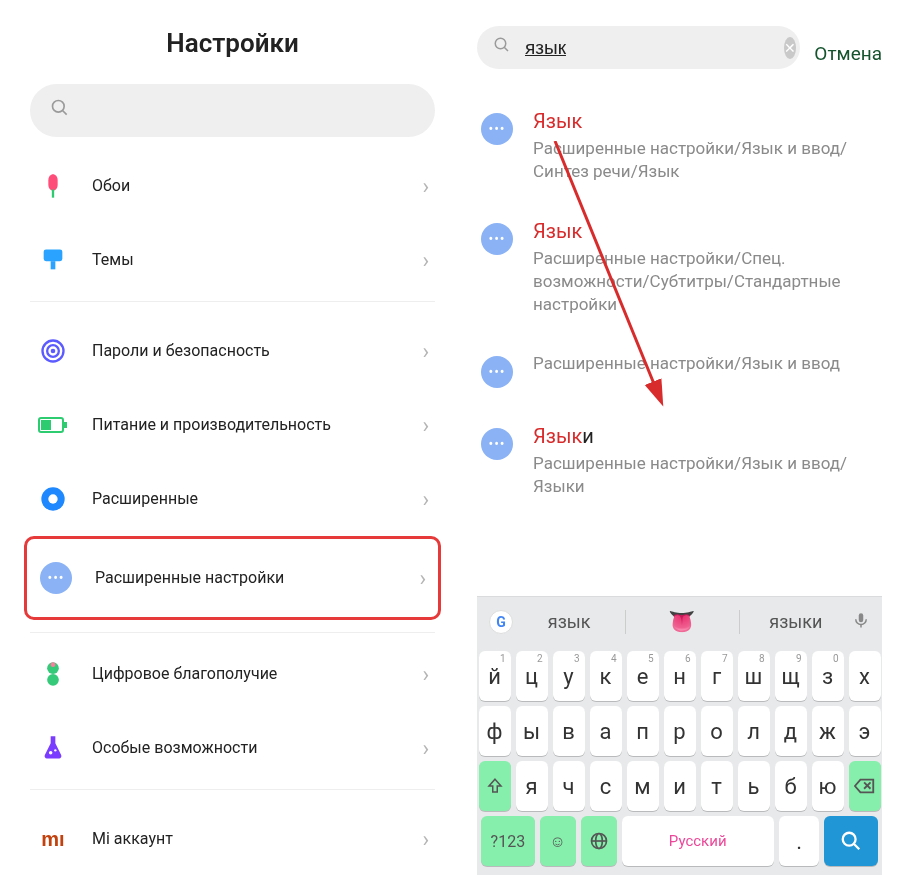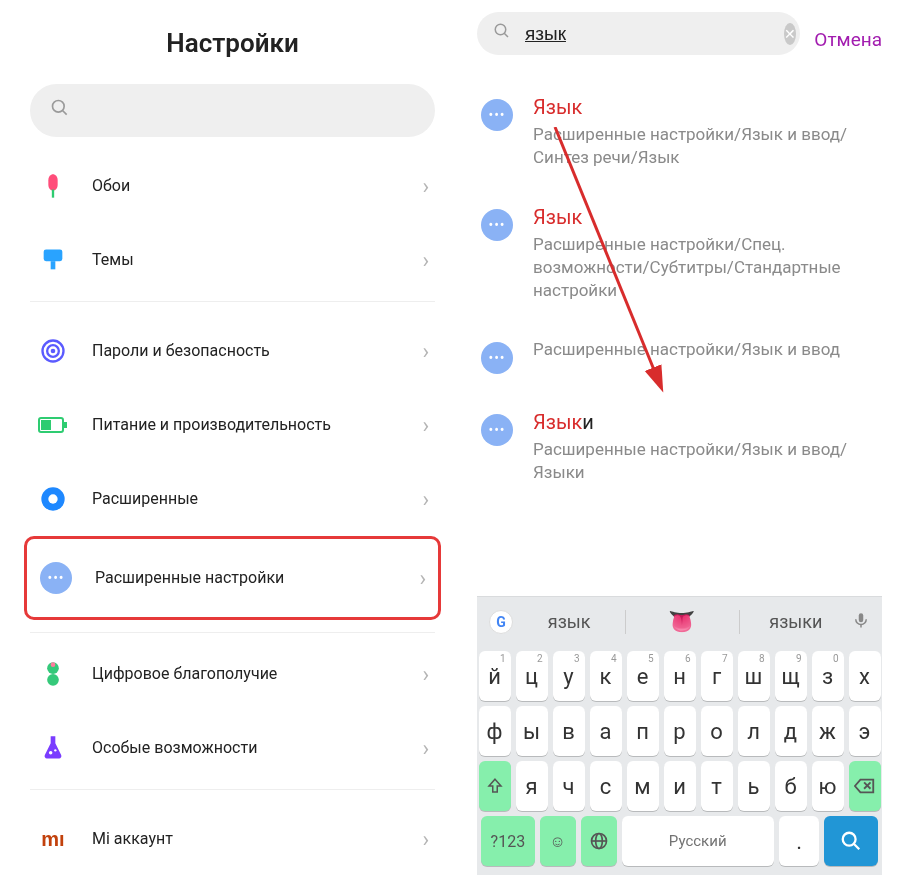--- a/index.html
+++ b/index.html
@@ -6,39 +6,39 @@
   body {
     font-family: -apple-system, BlinkMacSystemFont, "Segoe UI", Roboto, Arial, sans-serif;
     width: 900px; height: 875px;
     display: flex;
     background: #fff;
     color: #222;
     overflow: hidden;
   }
   .panel { flex: 1; min-width: 0; position: relative; margin-left: 12px; }
   .panel-left { padding: 10px 18px 0 18px; }
-  .panel-right { padding: 12px 18px 0 12px; display:flex; flex-direction:column;}
+  .panel-right { padding: 26px 18px 0 12px; display:flex; flex-direction:column;}
   .title {
     font-size: 26px; font-weight: 600; text-align: center;
     padding: 18px 0 26px;
   }
   .search-pill {
     background: #efefef; border-radius: 40px;
     display: flex; align-items: center;
     padding: 14px 20px; gap: 14px;
     color: #888; font-size: 19px;
     margin-bottom: 12px;
   }
   .search-pill.compact { padding: 10px 16px; flex:1; min-width:0;}
   .search-pill input {
     flex:1; border:none; background:transparent; font-size:19px; outline:none;
     color:#222; text-decoration: underline;
   }
   .search-row { display:flex; align-items:center; gap:14px; margin-bottom:14px;}
-  .cancel-link { color:#a21caf; font-size:19px; }
+  .cancel-link { color:#14532d; font-size:19px; }
   .clear-btn {
     width:22px;height:22px;border-radius:50%;background:#c9c9c9;
     display:flex;align-items:center;justify-content:center;color:#fff;font-size:14px;
   }
   .list-item {
     display:flex; align-items:center; gap:22px;
     padding: 20px 6px 20px 6px;
   }
   .chevron { margin-left:auto; color:#b5b5b5; font-size:22px; }
   .icon-wrap {
@@ -90,21 +90,21 @@
     background:#fff; border-radius:6px;
     box-shadow:0 1px 0 rgba(0,0,0,.2);
     min-width:32px; height:50px;
     display:flex; align-items:center; justify-content:center;
     font-size:22px; color:#333;
     flex:1;
     position:relative;
   }
   .key .sup { position:absolute; top:2px; right:5px; font-size:10px; color:#999;}
   .key.func { background:#86efac; color:#555; font-size:16px;}
-  .key.space { flex:3.4; font-size:15px; color:#737373;}
+  .key.space { flex:3.4; font-size:15px; color:#ec4899;}
   .key.search { background:#2196d6; color:#fff; font-size:22px; flex:1.2;}
   .key.shift { flex:1.3; }
   .key.bksp { flex:1.3; }
   .tongue { font-size:22px;}
 </style>
 </head>
 <body>
 
 <div class="panel panel-left">
   <div class="title">Настройки</div>

